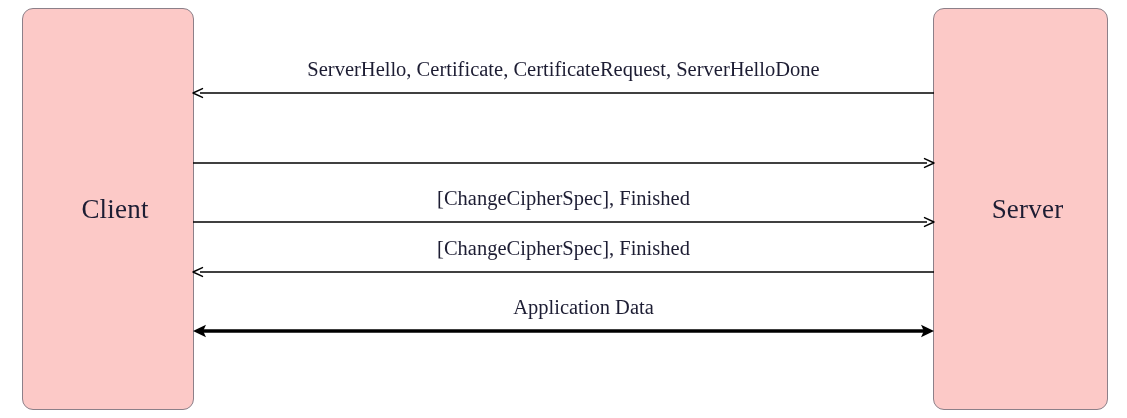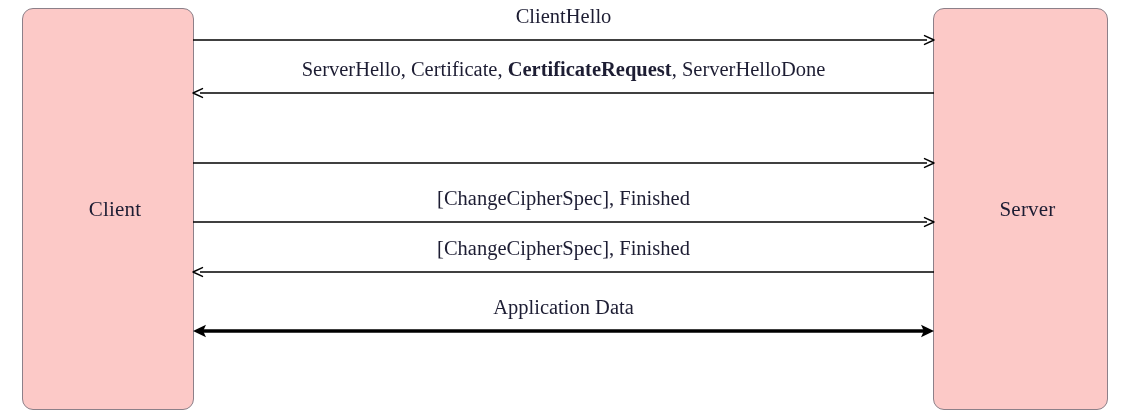--- a/index.html
+++ b/index.html
@@ -19,21 +19,21 @@
     position: absolute;
     box-sizing: border-box;
     background: #fcc9c7;
     border: 1.4px solid #8c8089;
     border-radius: 11px;
     display: flex;
     align-items: center;
     justify-content: center;
   }
   .actor-label {
-    font-size: 21px;
+    font-size: 27px;
     color: #1d1d33;
     letter-spacing: 0.2px;
     line-height: 1;
     margin-left: 14px;
   }
   #client-box { left: 22px; top: 8px; width: 172px; height: 402px; }
   #server-box { left: 933px; top: 8px; width: 175px; height: 402px; align-items: center; }
 
   .msg-row {
     position: absolute;
@@ -43,21 +43,21 @@
   .msg-label {
     position: absolute;
     left: 0;
     width: 100%;
     text-align: center;
     font-size: 20.5px;
     color: #1d1d33;
     white-space: nowrap;
     line-height: 1;
   }
-  .msg-label b { font-weight: bold; }
+  .msg-label b { font-weight: normal; }
   .msg-svg {
     position: absolute;
     left: 0;
     display: block;
     overflow: visible;
   }
   .arrow-line { stroke: #000000; fill: none; }
   .thin { stroke-width: 1.5px; }
   .thick { stroke-width: 3.6px; }
   .arrow-head-thin { fill: none; stroke: #000000; stroke-width: 1.4px; stroke-linecap: round; stroke-linejoin: round; }
@@ -69,27 +69,20 @@
 <div id="diagram">
 
   <div class="actor-box" id="client-box">
     <span class="actor-label">Client</span>
   </div>
 
   <div class="actor-box" id="server-box">
     <span class="actor-label">Server</span>
   </div>
 
-  <div class="msg-row" id="msg-row-0" style="top: 28px; height: 24px;">
-      <div class="msg-label" style="top: -22px;">ClientHello</div>
-      <svg class="msg-svg" width="741" height="24" viewBox="0 0 741 24" style="top: 0px;">
-        <line x1="0" y1="12" x2="734" y2="12" class="arrow-line thin"></line>
-        <path d="M 731.5 7.6 L 741 12 L 731.5 16.4" class="arrow-head-thin"></path>
-      </svg>
-    </div>
   <div class="msg-row" id="msg-row-1" style="top: 81px; height: 24px;">
       <div class="msg-label" style="top: -22px;">ServerHello, Certificate, <b>CertificateRequest</b>, ServerHelloDone</div>
       <svg class="msg-svg" width="741" height="24" viewBox="0 0 741 24" style="top: 0px;">
         <line x1="7" y1="12" x2="741" y2="12" class="arrow-line thin"></line>
         <path d="M 9.5 7.6 L 0 12 L 9.5 16.4" class="arrow-head-thin"></path>
       </svg>
     </div>
   <div class="msg-row" id="msg-row-2" style="top: 151px; height: 24px;">
       <svg class="msg-svg" width="741" height="24" viewBox="0 0 741 24" style="top: 0px;">
         <line x1="0" y1="12" x2="734" y2="12" class="arrow-line thin"></line>
@@ -104,21 +97,21 @@
       </svg>
     </div>
   <div class="msg-row" id="msg-row-4" style="top: 260px; height: 24px;">
       <div class="msg-label" style="top: -22px;">[ChangeCipherSpec], Finished</div>
       <svg class="msg-svg" width="741" height="24" viewBox="0 0 741 24" style="top: 0px;">
         <line x1="7" y1="12" x2="741" y2="12" class="arrow-line thin"></line>
         <path d="M 9.5 7.6 L 0 12 L 9.5 16.4" class="arrow-head-thin"></path>
       </svg>
     </div>
   <div class="msg-row" id="msg-row-5" style="top: 319px; height: 24px;">
-      <div class="msg-label" style="top: -22px;">Application Data</div>
+      <div class="msg-label" style="top: -22px; margin-left: 20px;">Application Data</div>
       <svg class="msg-svg" width="741" height="24" viewBox="0 0 741 24" style="top: 0px;">
         <line x1="10" y1="12" x2="731" y2="12" class="arrow-line thick"></line>
         <path d="M 741 12 L 728 5.8 L 730.86 12 L 728 18.2 Z" class="arrow-head-thick"></path>
         <path d="M 0 12 L 13 5.8 L 10.14 12 L 13 18.2 Z" class="arrow-head-thick"></path>
       </svg>
     </div>
 
 </div>
 
 </body></html>

